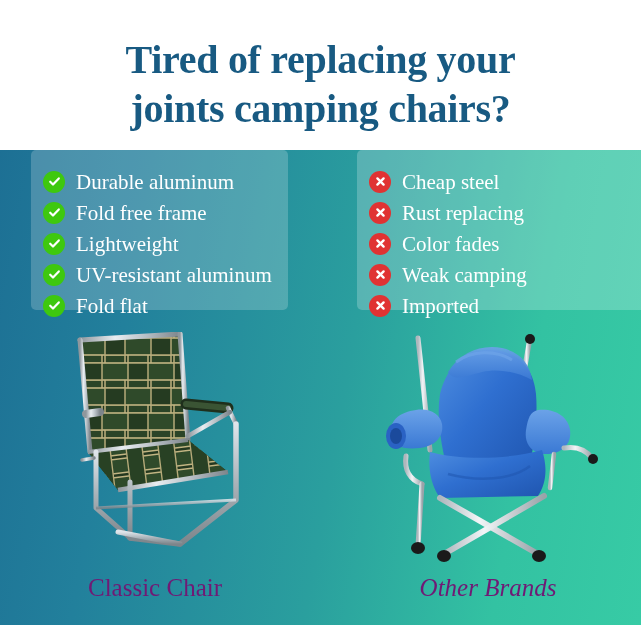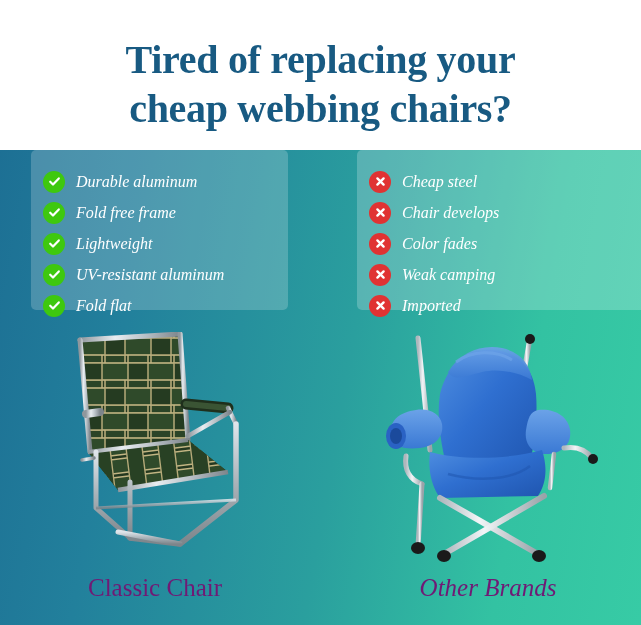--- a/index.html
+++ b/index.html
@@ -62,24 +62,23 @@
     flex:0 0 22px;
     display:flex;align-items:center;justify-content:center;
     margin-right:11px;
   }
   .badge svg{display:block;}
   .badge-ok{background:#3ec80f;}
   .badge-no{background:#e03333;}
   .feat-text{
     color:#ffffff;
     font-family:"Liberation Serif",serif;
-    font-size:16px;
+    font-size:21px;
     line-height:20px;
     white-space:nowrap;
-    font-style:italic;
   }
 
   
   .product{
     position:absolute;z-index:3;
   }
   .product-left{left:60px;top:332px;width:215px;height:232px;}
   .product-right{left:378px;top:332px;width:230px;height:232px;}
   .product svg{display:block;width:100%;height:100%;}
 
@@ -111,21 +110,21 @@
                C410,143 470,126 520,110 C565,96 605,92 641,95
                L641,150 L0,150 Z" fill="#ffffff"></path>
       <path d="M0,112 C70,106 135,114 200,126 C260,137 300,143 341,143
                C410,143 470,126 520,110 C565,96 605,92 641,95
                L641,150 L0,150 Z" fill="none"></path>
     </svg>
   </div>
 
   <div class="headline">
     <span>Tired of replacing your</span>
-    <span class="l2">cheap webbing chairs?</span>
+    <span class="l2">joints camping chairs?</span>
   </div>
 
   <div class="panel panel-left">
     <ul class="feat-list">
       <li class="feat-item">
         <span class="badge badge-ok">
           <svg width="13" height="13" viewBox="0 0 13 13">
               <path d="M2.2 6.7 L5 9.5 L10.8 3.4" stroke="#ffffff" stroke-width="2.2" fill="none" stroke-linecap="round" stroke-linejoin="round"></path>
             </svg>
         </span>
@@ -175,21 +174,21 @@
             </svg>
         </span>
         <span class="feat-text">Cheap steel</span>
       </li>
       <li class="feat-item">
         <span class="badge badge-no">
           <svg width="13" height="13" viewBox="0 0 13 13">
               <path d="M3.4 3.4 L9.6 9.6 M9.6 3.4 L3.4 9.6" stroke="#ffffff" stroke-width="2.4" stroke-linecap="round"></path>
             </svg>
         </span>
-        <span class="feat-text">Chair develops</span>
+        <span class="feat-text">Rust replacing</span>
       </li>
       <li class="feat-item">
         <span class="badge badge-no">
           <svg width="13" height="13" viewBox="0 0 13 13">
               <path d="M3.4 3.4 L9.6 9.6 M9.6 3.4 L3.4 9.6" stroke="#ffffff" stroke-width="2.4" stroke-linecap="round"></path>
             </svg>
         </span>
         <span class="feat-text">Color fades</span>
       </li>
       <li class="feat-item">

